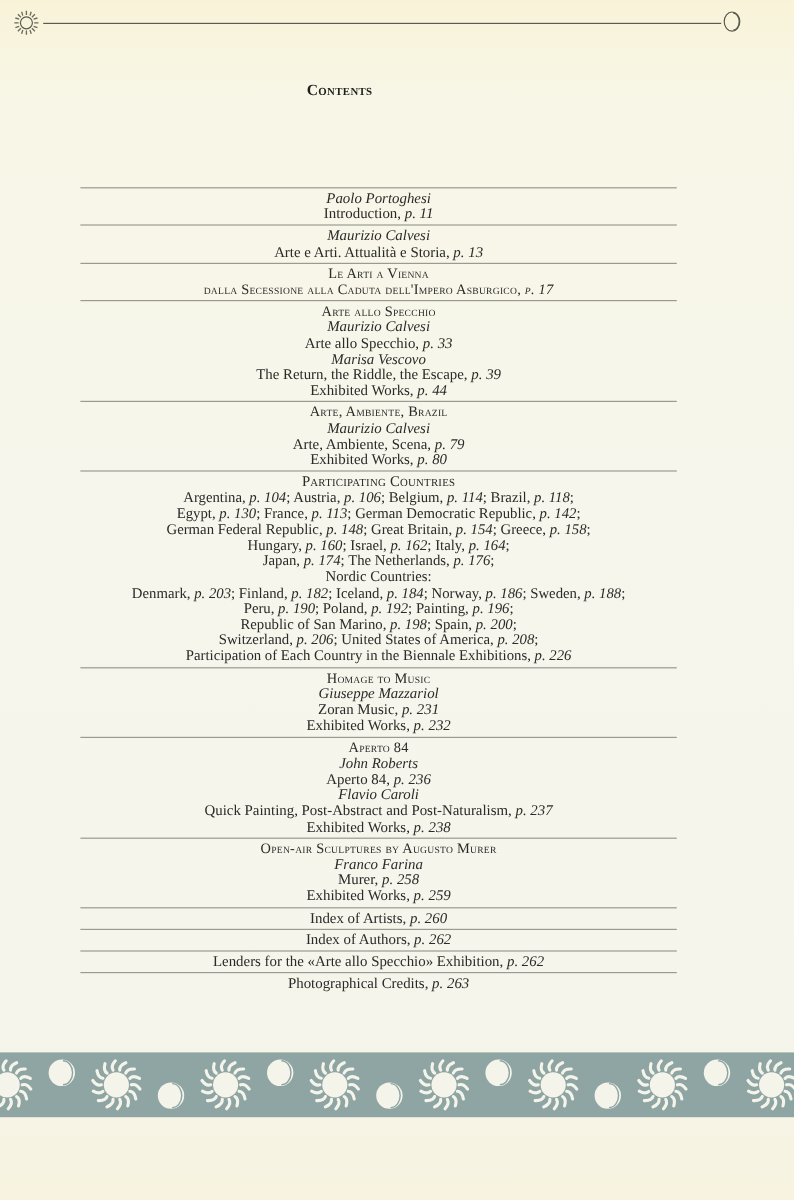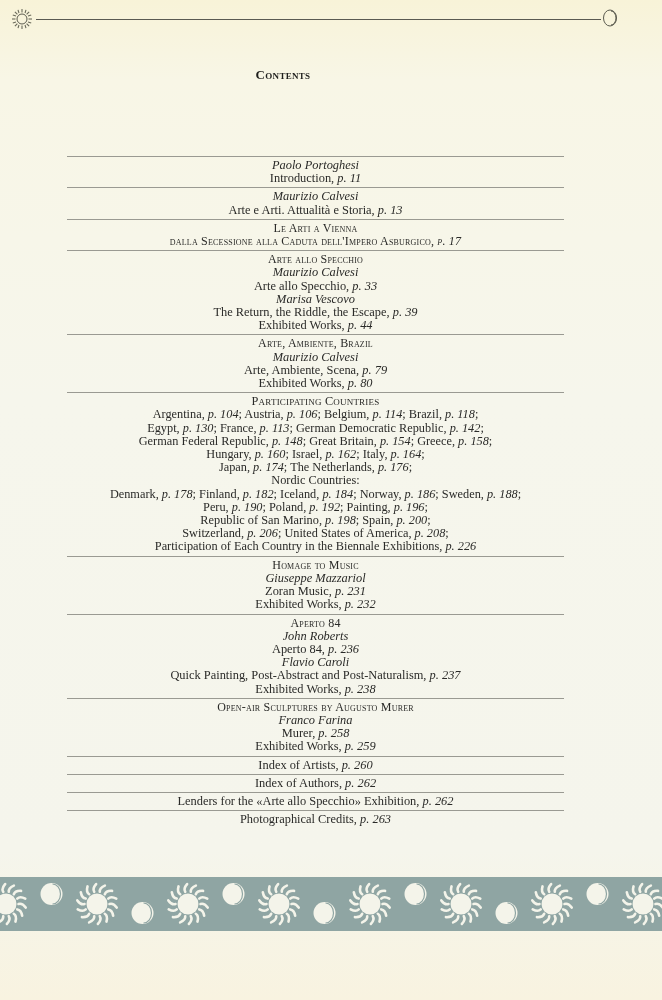--- a/index.html
+++ b/index.html
@@ -104,21 +104,21 @@
       <span class="line"><span>Exhibited Works, </span><span class="pg">p. 80</span></span>
     </div>
     <div class="sec countries">
       <span class="line head">Participating Countries</span>
       <span class="line"><span><span>Argentina</span>, <span class="pg">p. 104</span></span>; <span><span>Austria</span>, <span class="pg">p. 106</span></span>; <span><span>Belgium</span>, <span class="pg">p. 114</span></span>; <span><span>Brazil</span>, <span class="pg">p. 118</span></span>;</span>
       <span class="line"><span><span>Egypt</span>, <span class="pg">p. 130</span></span>; <span><span>France</span>, <span class="pg">p. 113</span></span>; <span><span>German Democratic Republic</span>, <span class="pg">p. 142</span></span>;</span>
       <span class="line"><span><span>German Federal Republic</span>, <span class="pg">p. 148</span></span>; <span><span>Great Britain</span>, <span class="pg">p. 154</span></span>; <span><span>Greece</span>, <span class="pg">p. 158</span></span>;</span>
       <span class="line"><span><span>Hungary</span>, <span class="pg">p. 160</span></span>; <span><span>Israel</span>, <span class="pg">p. 162</span></span>; <span><span>Italy</span>, <span class="pg">p. 164</span></span>;</span>
       <span class="line"><span><span>Japan</span>, <span class="pg">p. 174</span></span>; <span><span>The Netherlands</span>, <span class="pg">p. 176</span></span>;</span>
       <span class="line">Nordic Countries:</span>
-      <span class="line"><span><span>Denmark</span>, <span class="pg">p. 178</span></span>; <span><span>Finland</span>, <span class="pg">p. 182</span></span>; <span><span>Iceland</span>, <span class="pg">p. 184</span></span>; <span><span>Norway</span>, <span class="pg">p. 186</span></span>; <span><span>Sweden</span>, <span class="pg">p. 188</span></span>;</span>
+      <span class="line"><span><span>Denmark</span>, <span class="pg">p. 203</span></span>; <span><span>Finland</span>, <span class="pg">p. 182</span></span>; <span><span>Iceland</span>, <span class="pg">p. 184</span></span>; <span><span>Norway</span>, <span class="pg">p. 186</span></span>; <span><span>Sweden</span>, <span class="pg">p. 188</span></span>;</span>
       <span class="line"><span><span>Peru</span>, <span class="pg">p. 190</span></span>; <span><span>Poland</span>, <span class="pg">p. 192</span></span>; <span><span>Painting</span>, <span class="pg">p. 196</span></span>;</span>
       <span class="line"><span><span>Republic of San Marino</span>, <span class="pg">p. 198</span></span>; <span><span>Spain</span>, <span class="pg">p. 200</span></span>;</span>
       <span class="line"><span><span>Switzerland</span>, <span class="pg">p. 206</span></span>; <span><span>United States of America</span>, <span class="pg">p. 208</span></span>;</span>
       <span class="line"><span>Participation of Each Country in the Biennale Exhibitions, </span><span class="pg">p. 226</span></span>
     </div>
     <div class="sec">
       <span class="line head">Homage to Music</span>
       <span class="line author">Giuseppe Mazzariol</span>
       <span class="line"><span>Zoran Music, </span><span class="pg">p. 231</span></span>
       <span class="line"><span>Exhibited Works, </span><span class="pg">p. 232</span></span>

